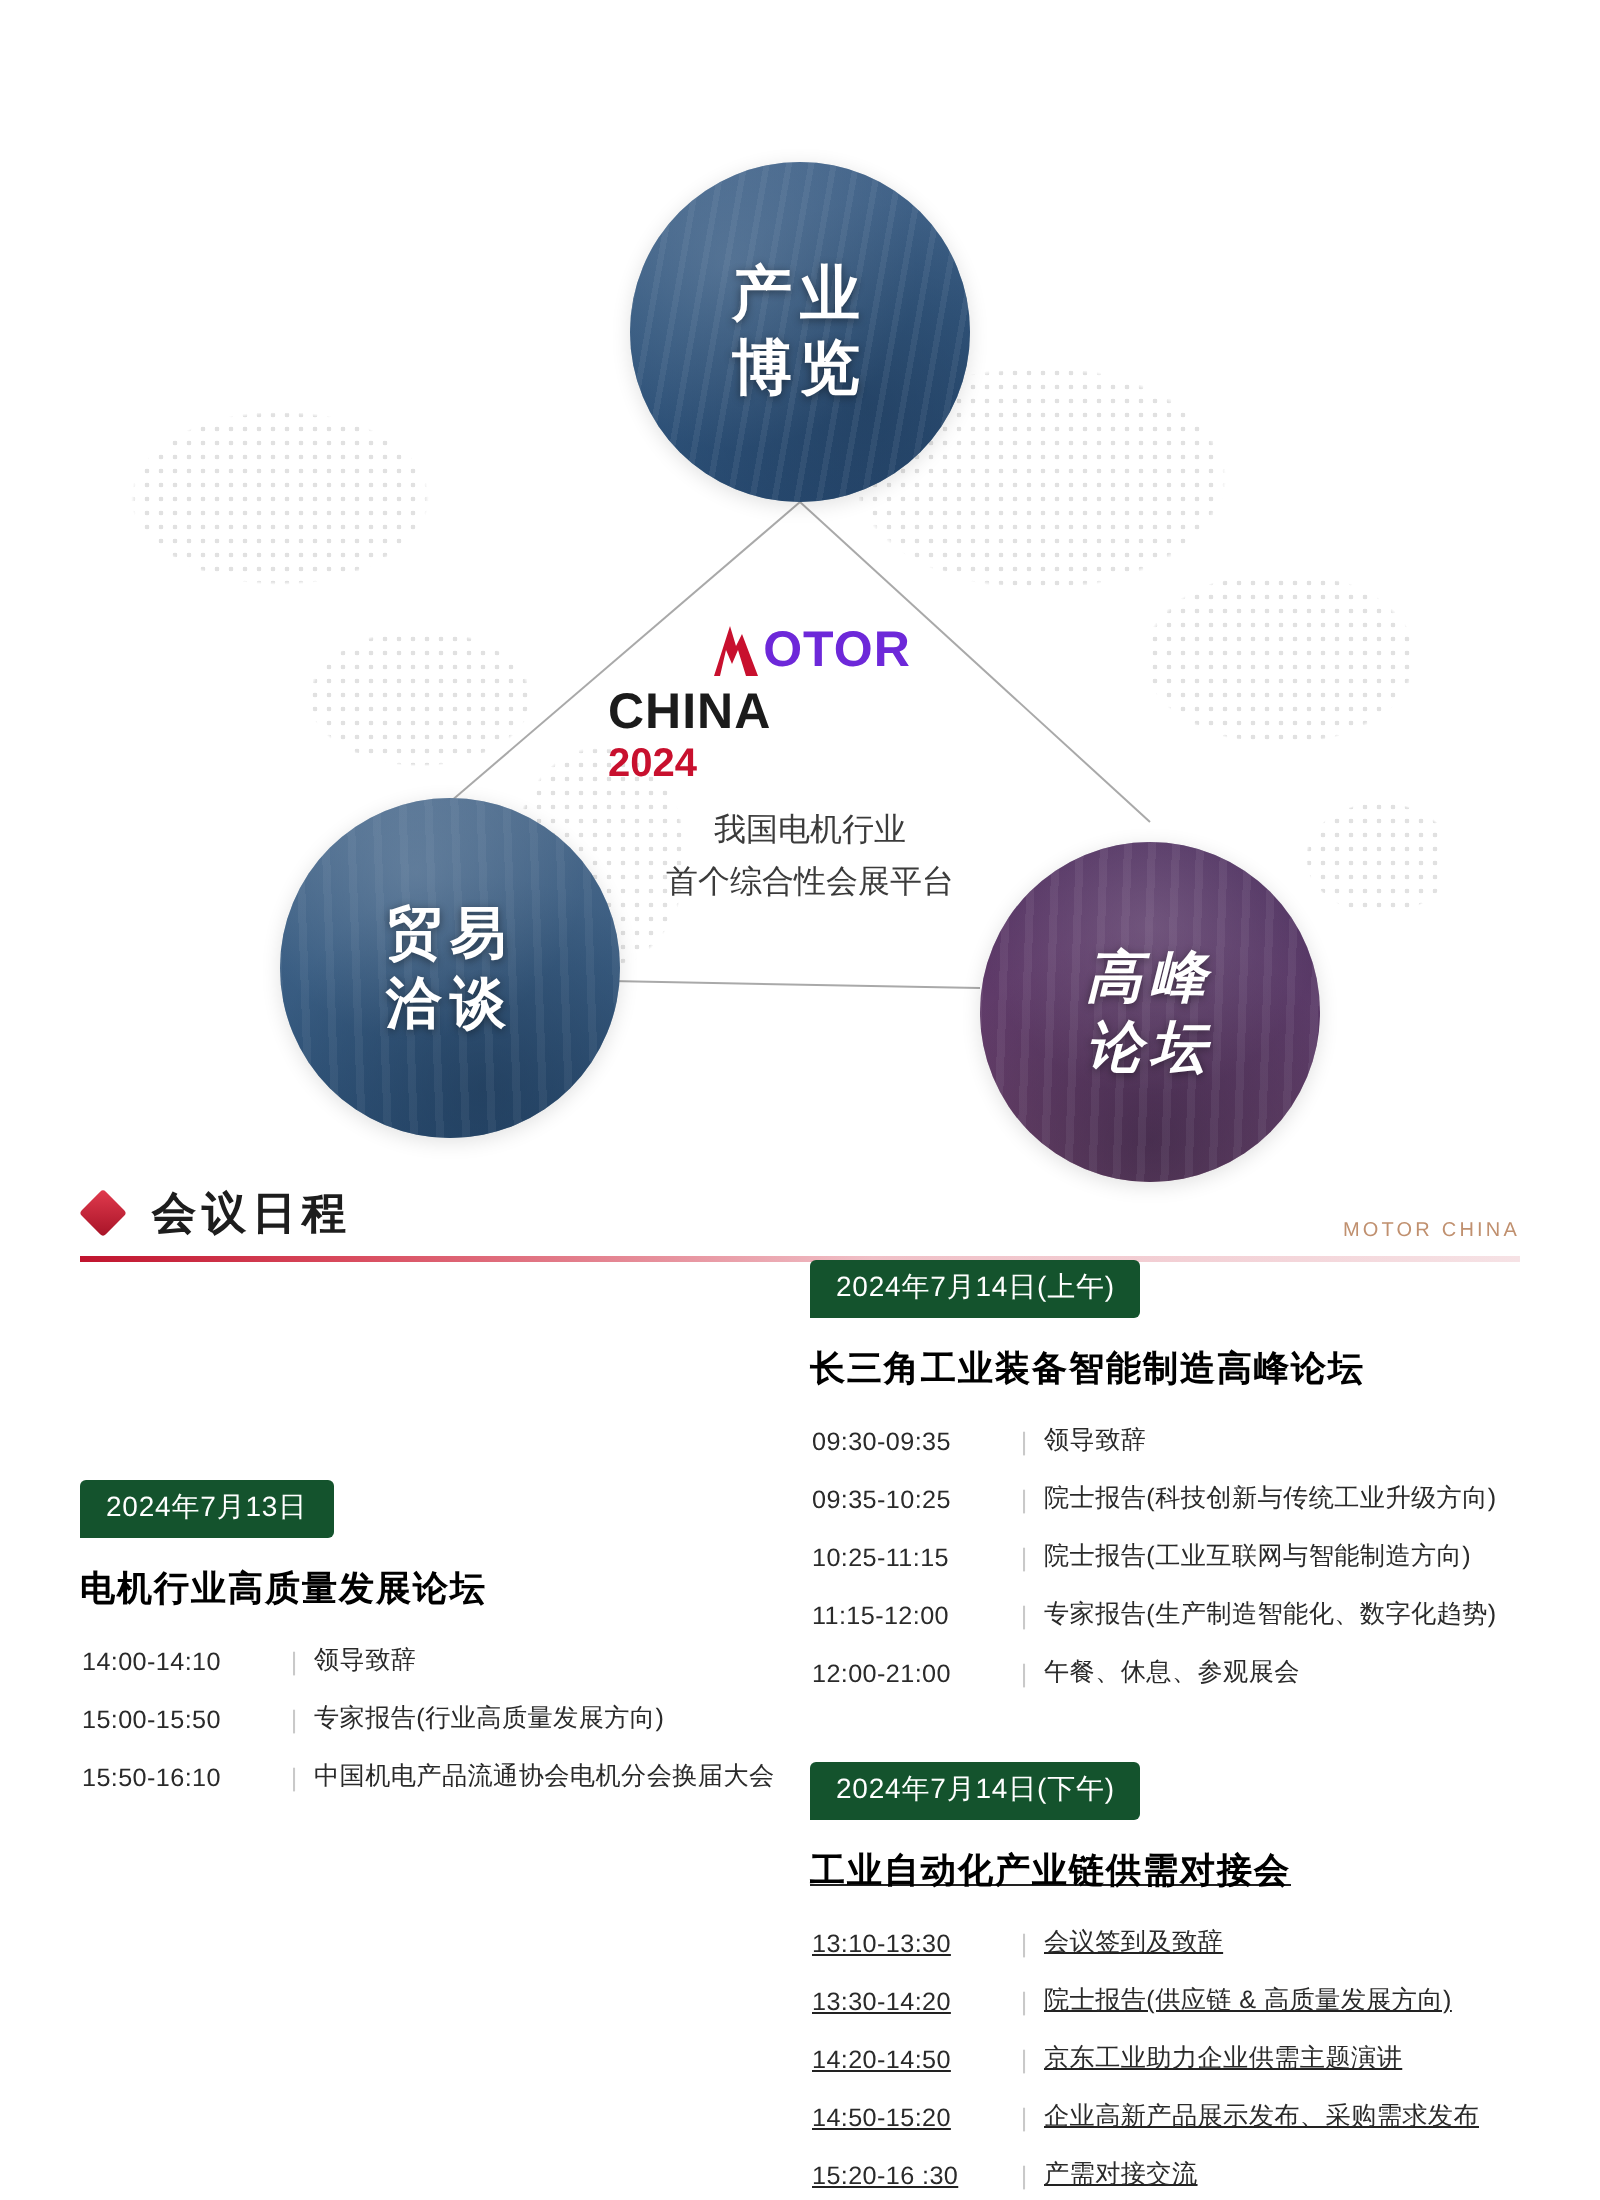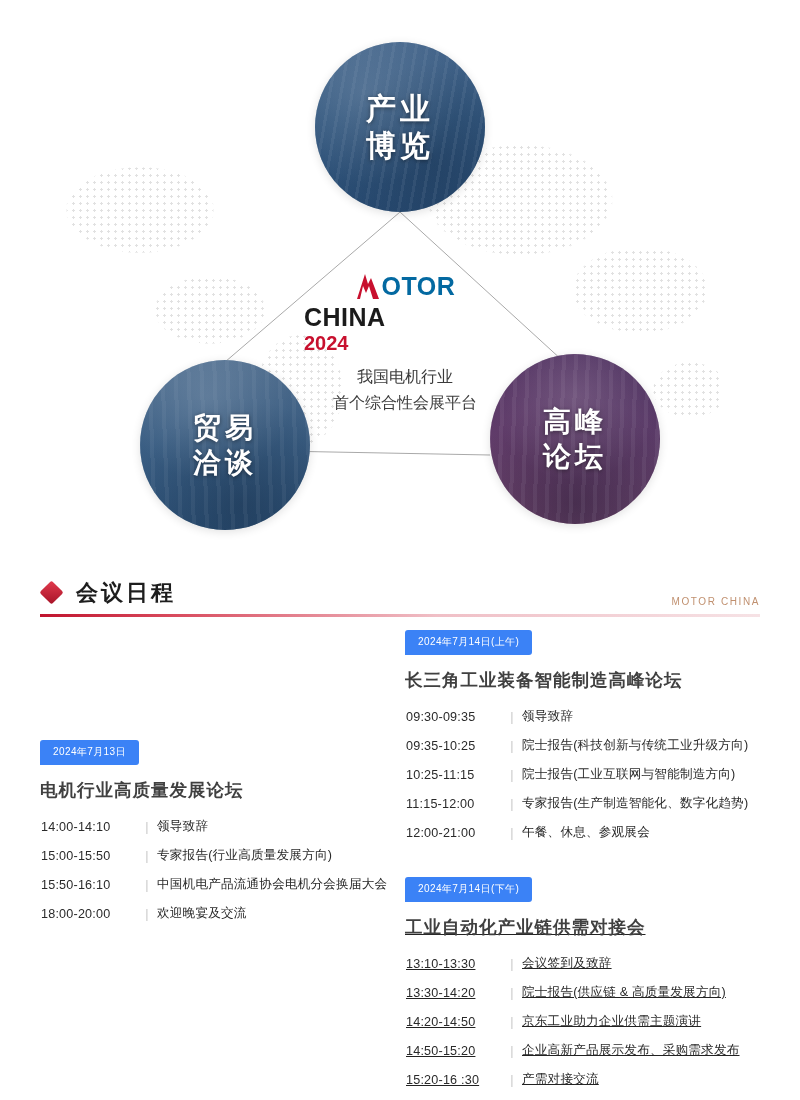--- a/index.html
+++ b/index.html
@@ -11,20 +11,21 @@
     position:relative;
     overflow:hidden;
   }
 
   
   .hero{
     position:relative;
     width:720px;height:575px;
     background:#ffffff;
     overflow:hidden;
+    margin-top:39px;
   }
   
   .worldmap{
     position:absolute;left:0;top:60px;width:800px;height:450px;
     background-image:radial-gradient(circle, #dcdcdc 1.1px, rgba(0,0,0,0) 1.3px);
     background-size:7px 7px;
     -webkit-mask-image:
        radial-gradient(ellipse 120px 70px at 140px 150px, #000 60%, transparent 62%),
        radial-gradient(ellipse 90px 55px at 210px 250px, #000 60%, transparent 62%),
        radial-gradient(ellipse 70px 90px at 300px 330px, #000 60%, transparent 62%),
@@ -83,49 +84,49 @@
     content:"";position:absolute;inset:0;
     background:
       repeating-linear-gradient(88deg, rgba(255,255,255,.12) 0 4px, rgba(0,0,0,0) 4px 13px),
       radial-gradient(circle at 40% 22%, rgba(255,255,255,.35), transparent 50%),
       radial-gradient(circle at 60% 85%, rgba(0,0,0,.3), transparent 60%);
   }
   #bubble-left .tint{background:linear-gradient(160deg, rgba(28,72,120,.45), rgba(18,52,92,.55));}
   #bubble-left .btxt{font-size:28px;}
 
   
-  #bubble-right{left:490px;top:354px;width:170px;height:170px;}
+  #bubble-right{left:490px;top:382px;width:170px;height:170px;font-style:italic;}
   #bubble-right .photo{
     background:linear-gradient(180deg,#4e3a63 0%, #6d4a72 45%, #8c5a78 100%);
   }
   #bubble-right .photo:after{
     content:"";position:absolute;inset:0;
     background:
       repeating-linear-gradient(92deg, rgba(255,255,255,.10) 0 4px, rgba(0,0,0,0) 4px 12px),
       radial-gradient(circle at 50% 25%, rgba(255,255,255,.25), transparent 55%),
       radial-gradient(circle at 50% 88%, rgba(0,0,0,.35), transparent 62%);
   }
   #bubble-right .tint{background:linear-gradient(160deg, rgba(90,35,95,.35), rgba(40,30,80,.4));}
   #bubble-right .btxt{font-size:28px;}
 
   
   .logo-block{position:absolute;left:300px;top:272px;width:210px;text-align:center;}
   .logo-row{display:flex;align-items:flex-start;justify-content:center;height:30px;}
   .logo-m{position:relative;width:26px;height:28px;margin-right:1px;}
   .logo-m svg{display:block;}
-  .logo-word{font-size:25px;font-weight:bold;color:#0369a1;letter-spacing:.5px;line-height:28px;}
+  .logo-word{font-size:25px;font-weight:bold;color:#6d28d9;letter-spacing:.5px;line-height:28px;}
   .logo-row2{display:flex;align-items:baseline;justify-content:center;margin-top:1px;flex-direction:column;}
   .logo-china{font-size:25px;font-weight:bold;color:#1b1b1b;letter-spacing:.5px;}
   .logo-year{font-size:20px;font-weight:bold;color:#c8102e;margin-left:4px;letter-spacing:0;}
   .logo-sub{margin-top:9px;font-size:16px;color:#3b3b3b;line-height:1.65;}
 
   
   .schedule{position:absolute;left:0;top:575px;width:800px;height:525px;}
 
-  .sec-head{position:relative;height:42px;margin:4px 0 0 0;}
+  .sec-head{position:relative;height:42px;margin:18px 0 0 0;}
   .sec-diamond{
     position:absolute;left:43px;top:5px;width:17px;height:17px;
     background:linear-gradient(135deg,#e23b4e,#a71327);
     transform:rotate(45deg);border-radius:2px;
   }
   .sec-title{
     position:absolute;left:76px;top:-1px;font-size:22px;font-weight:bold;color:#1d1d1d;letter-spacing:3px;
   }
   .sec-rule{
     position:absolute;left:40px;top:35px;width:720px;height:3px;
@@ -133,26 +134,26 @@
   }
   .sec-mark{
     position:absolute;right:40px;top:17px;font-size:10px;color:#c0906f;letter-spacing:1.6px;
   }
 
   .cols{position:absolute;left:0;top:55px;width:800px;}
   .col-left{position:absolute;left:40px;top:110px;width:350px;}
   .col-right{position:absolute;left:405px;top:0px;width:370px;}
 
   .date-chip{
-    display:inline-block;background:#3b82f6;color:#fff;
-    font-size:10px;padding:5px 13px 6px 13px;border-radius:3px 3px 3px 0;
+    display:inline-block;background:#14532d;color:#fff;
+    font-size:14px;padding:5px 13px 6px 13px;border-radius:3px 3px 3px 0;
     letter-spacing:.4px;
   }
   .forum-title{
-    margin:13px 0 10px 0;font-size:17.5px;font-weight:bold;color:#404040;letter-spacing:1px;
+    margin:13px 0 10px 0;font-size:17.5px;font-weight:bold;color:#000000;letter-spacing:1px;
   }
   .agenda{border-collapse:collapse;width:100%;}
   .agenda tr{height:29px;}
   .agenda td{font-size:12.6px;color:#2a2a2a;vertical-align:middle;}
   .agenda td.time{width:96px;white-space:nowrap;letter-spacing:.2px;}
   .agenda td.sep{width:16px;color:#c9c9c9;text-align:center;}
   .agenda td.item{letter-spacing:.2px;}
   .block2{margin-top:30px;text-decoration:underline;}
 </style>
 </head>
@@ -240,25 +241,20 @@
           <tr>
             <td class="time">15:00-15:50</td>
             <td class="sep">|</td>
             <td class="item">专家报告(行业高质量发展方向)</td>
           </tr>
           <tr>
             <td class="time">15:50-16:10</td>
             <td class="sep">|</td>
             <td class="item">中国机电产品流通协会电机分会换届大会</td>
           </tr>
-          <tr>
-            <td class="time">18:00-20:00</td>
-            <td class="sep">|</td>
-            <td class="item">欢迎晚宴及交流</td>
-          </tr>
         </tbody>
           </table>
       </div>
     </div>
 
     <div class="col-right">
 
       <div>
         <span class="date-chip">2024年7月14日(上午)</span>
         <div class="forum-title">长三角工业装备智能制造高峰论坛</div>

